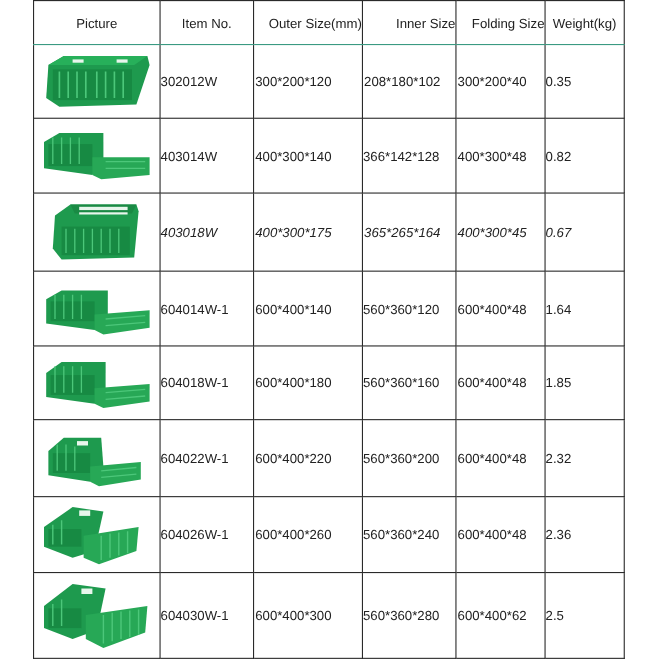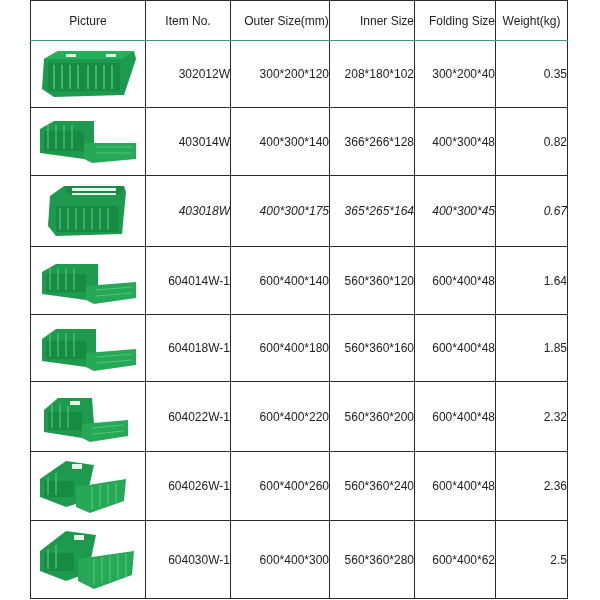--- a/index.html
+++ b/index.html
@@ -6,21 +6,21 @@
   body { width:600px; height:600px; position:relative; overflow:hidden;
          font-family:"Liberation Sans", sans-serif; color:#222; }
   .topline { position:absolute; left:30px; top:0; width:537px; height:2px;
              border-top:1px solid #bbb; }
   table.spec { position:absolute; left:30px; top:0; border-collapse:collapse;
                table-layout:fixed; }
   table.spec td, table.spec th { border:1px solid #2a2a2a; padding:0;
                font-size:12px; font-weight:normal; vertical-align:middle;margin-top:12px; }
   table.spec th { height:39px; text-align:center; }
   table.spec tr.hdr th { border-bottom:1px solid #3a9a82; }
-  table.spec td { text-align:right; }
+  table.spec td { text-align:left; }
   td.left { text-align:center; padding-left:1px !important; }
   .pic { width:105px; height:58px; margin:0 auto; display:block; }
   .r1 td { height:66px; } .r2 td { height:67px; } .r3 td { height:70px;font-style:italic; }
   .r4 td { height:67px; } .r5 td { height:66px; } .r6 td { height:69px; }
   .r7 td { height:68px; } .r8 td { height:77px; }
 </style>
 </head>
 <body>
 
 <div class="topline"></div>
@@ -31,21 +31,21 @@
       <col style="width:85px">
       <col style="width:99px">
     <col style="width:85px">
       <col style="width:81px">
       <col style="width:72px">
   </colgroup>
   <tbody>
       <tr class="hdr">
     <th>Picture</th>
     <th>Item No.</th>
-    <th style="text-align:center;padding-left:13px">Outer Size(mm)</th>
+    <th style="text-align:right;padding-left:13px">Outer Size(mm)</th>
     <th style="text-align:right;padding-left:1px">Inner Size</th>
     <th style="text-align:right;padding-left:1px">Folding Size</th>
     <th>Weight(kg)</th>
   </tr>
 
   <tr class="r1">
     <td>
       <svg class="pic" viewBox="0 0 105 58">
         <polygon points="8,14 22,6 98,6 100,14 88,50 18,52 6,44" fill="#1e9a4e"></polygon>
         <polygon points="8,14 22,6 98,6 86,14" fill="#27b05a"></polygon>
@@ -82,21 +82,21 @@
               <line x1="20" y1="12" x2="20" y2="36"></line>
           <line x1="28" y1="12" x2="28" y2="36"></line>
               <line x1="36" y1="12" x2="36" y2="36"></line>
           <line x1="60" y1="34" x2="96" y2="34"></line>
               <line x1="60" y1="40" x2="96" y2="40"></line>
         </g>
       </svg>
     </td>
     <td>403014W</td>
     <td class="left">400*300*140</td>
-    <td>366*266*128</td>
+    <td>366*142*128</td>
     <td class="left">400*300*48</td>
     <td>0.82</td>
   </tr>
 
   <tr class="r3">
     <td>
       <svg class="pic" viewBox="0 0 105 58">
         <polygon points="14,14 28,4 88,4 90,10 86,52 20,54 12,44" fill="#1e9a4e"></polygon>
         <polygon points="28,4 88,4 84,12 32,12" fill="#1a8a44"></polygon>
         <rect x="36" y="6" width="44" height="3" fill="#e8f6ec"></rect>

